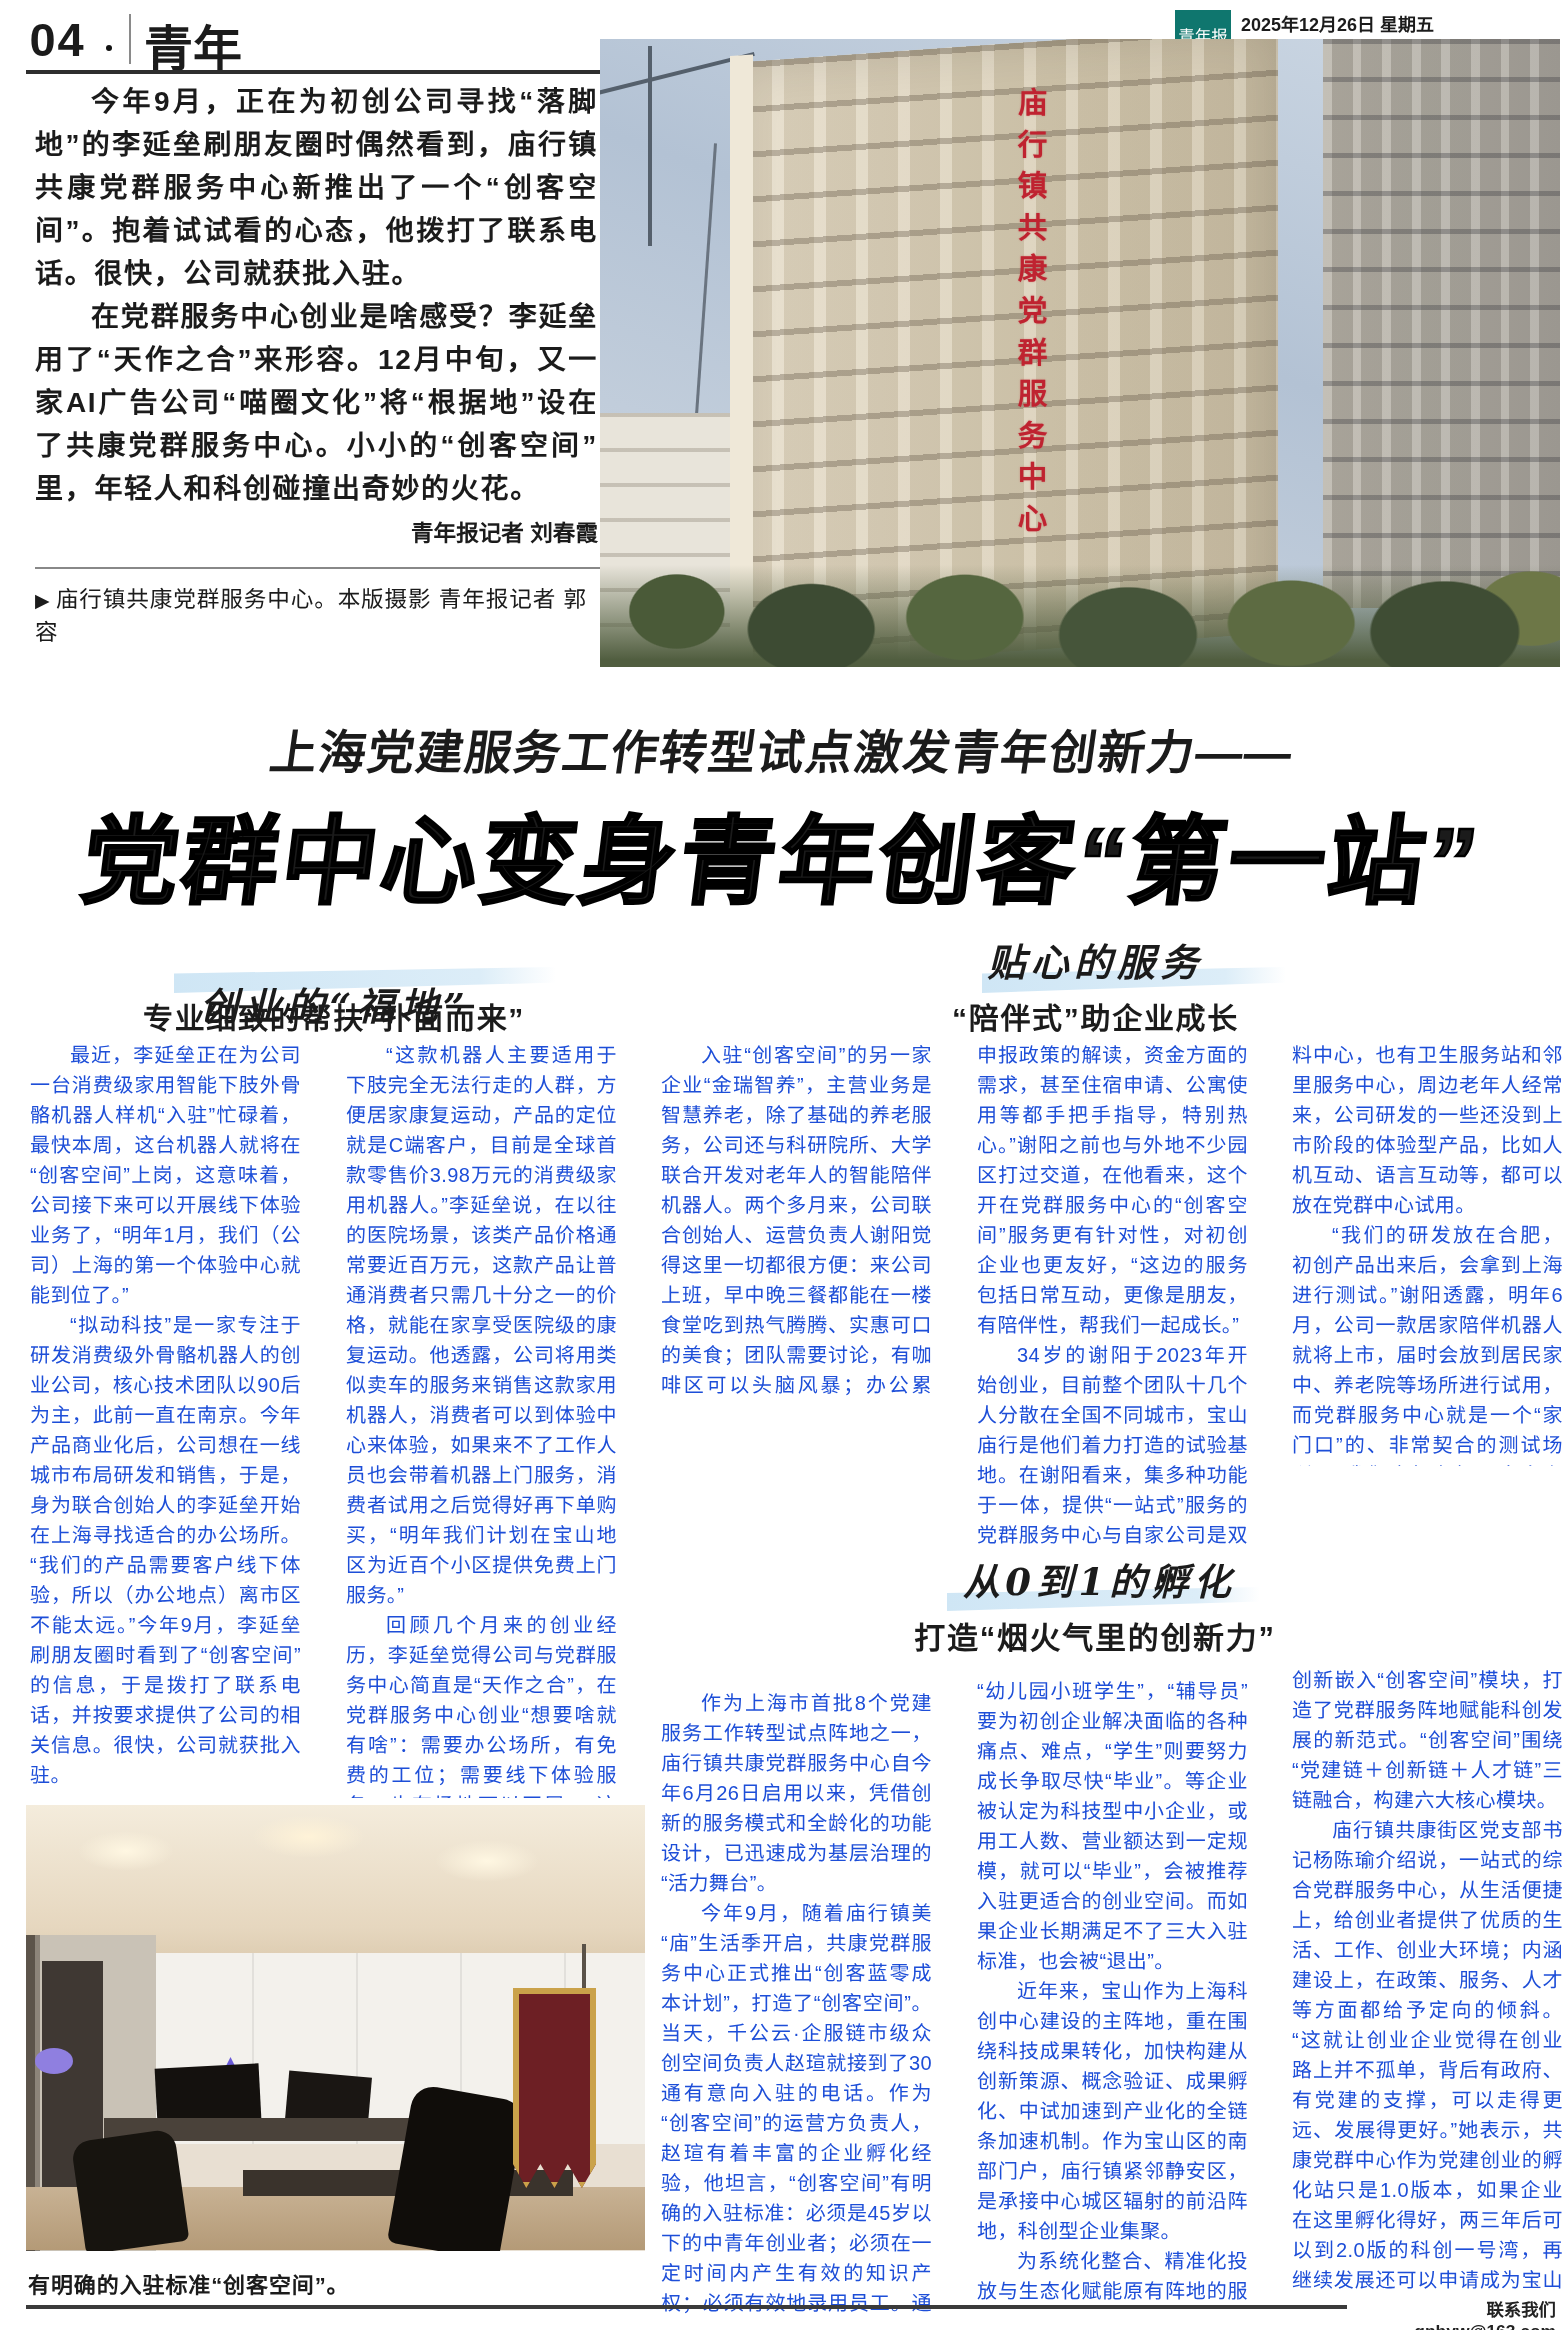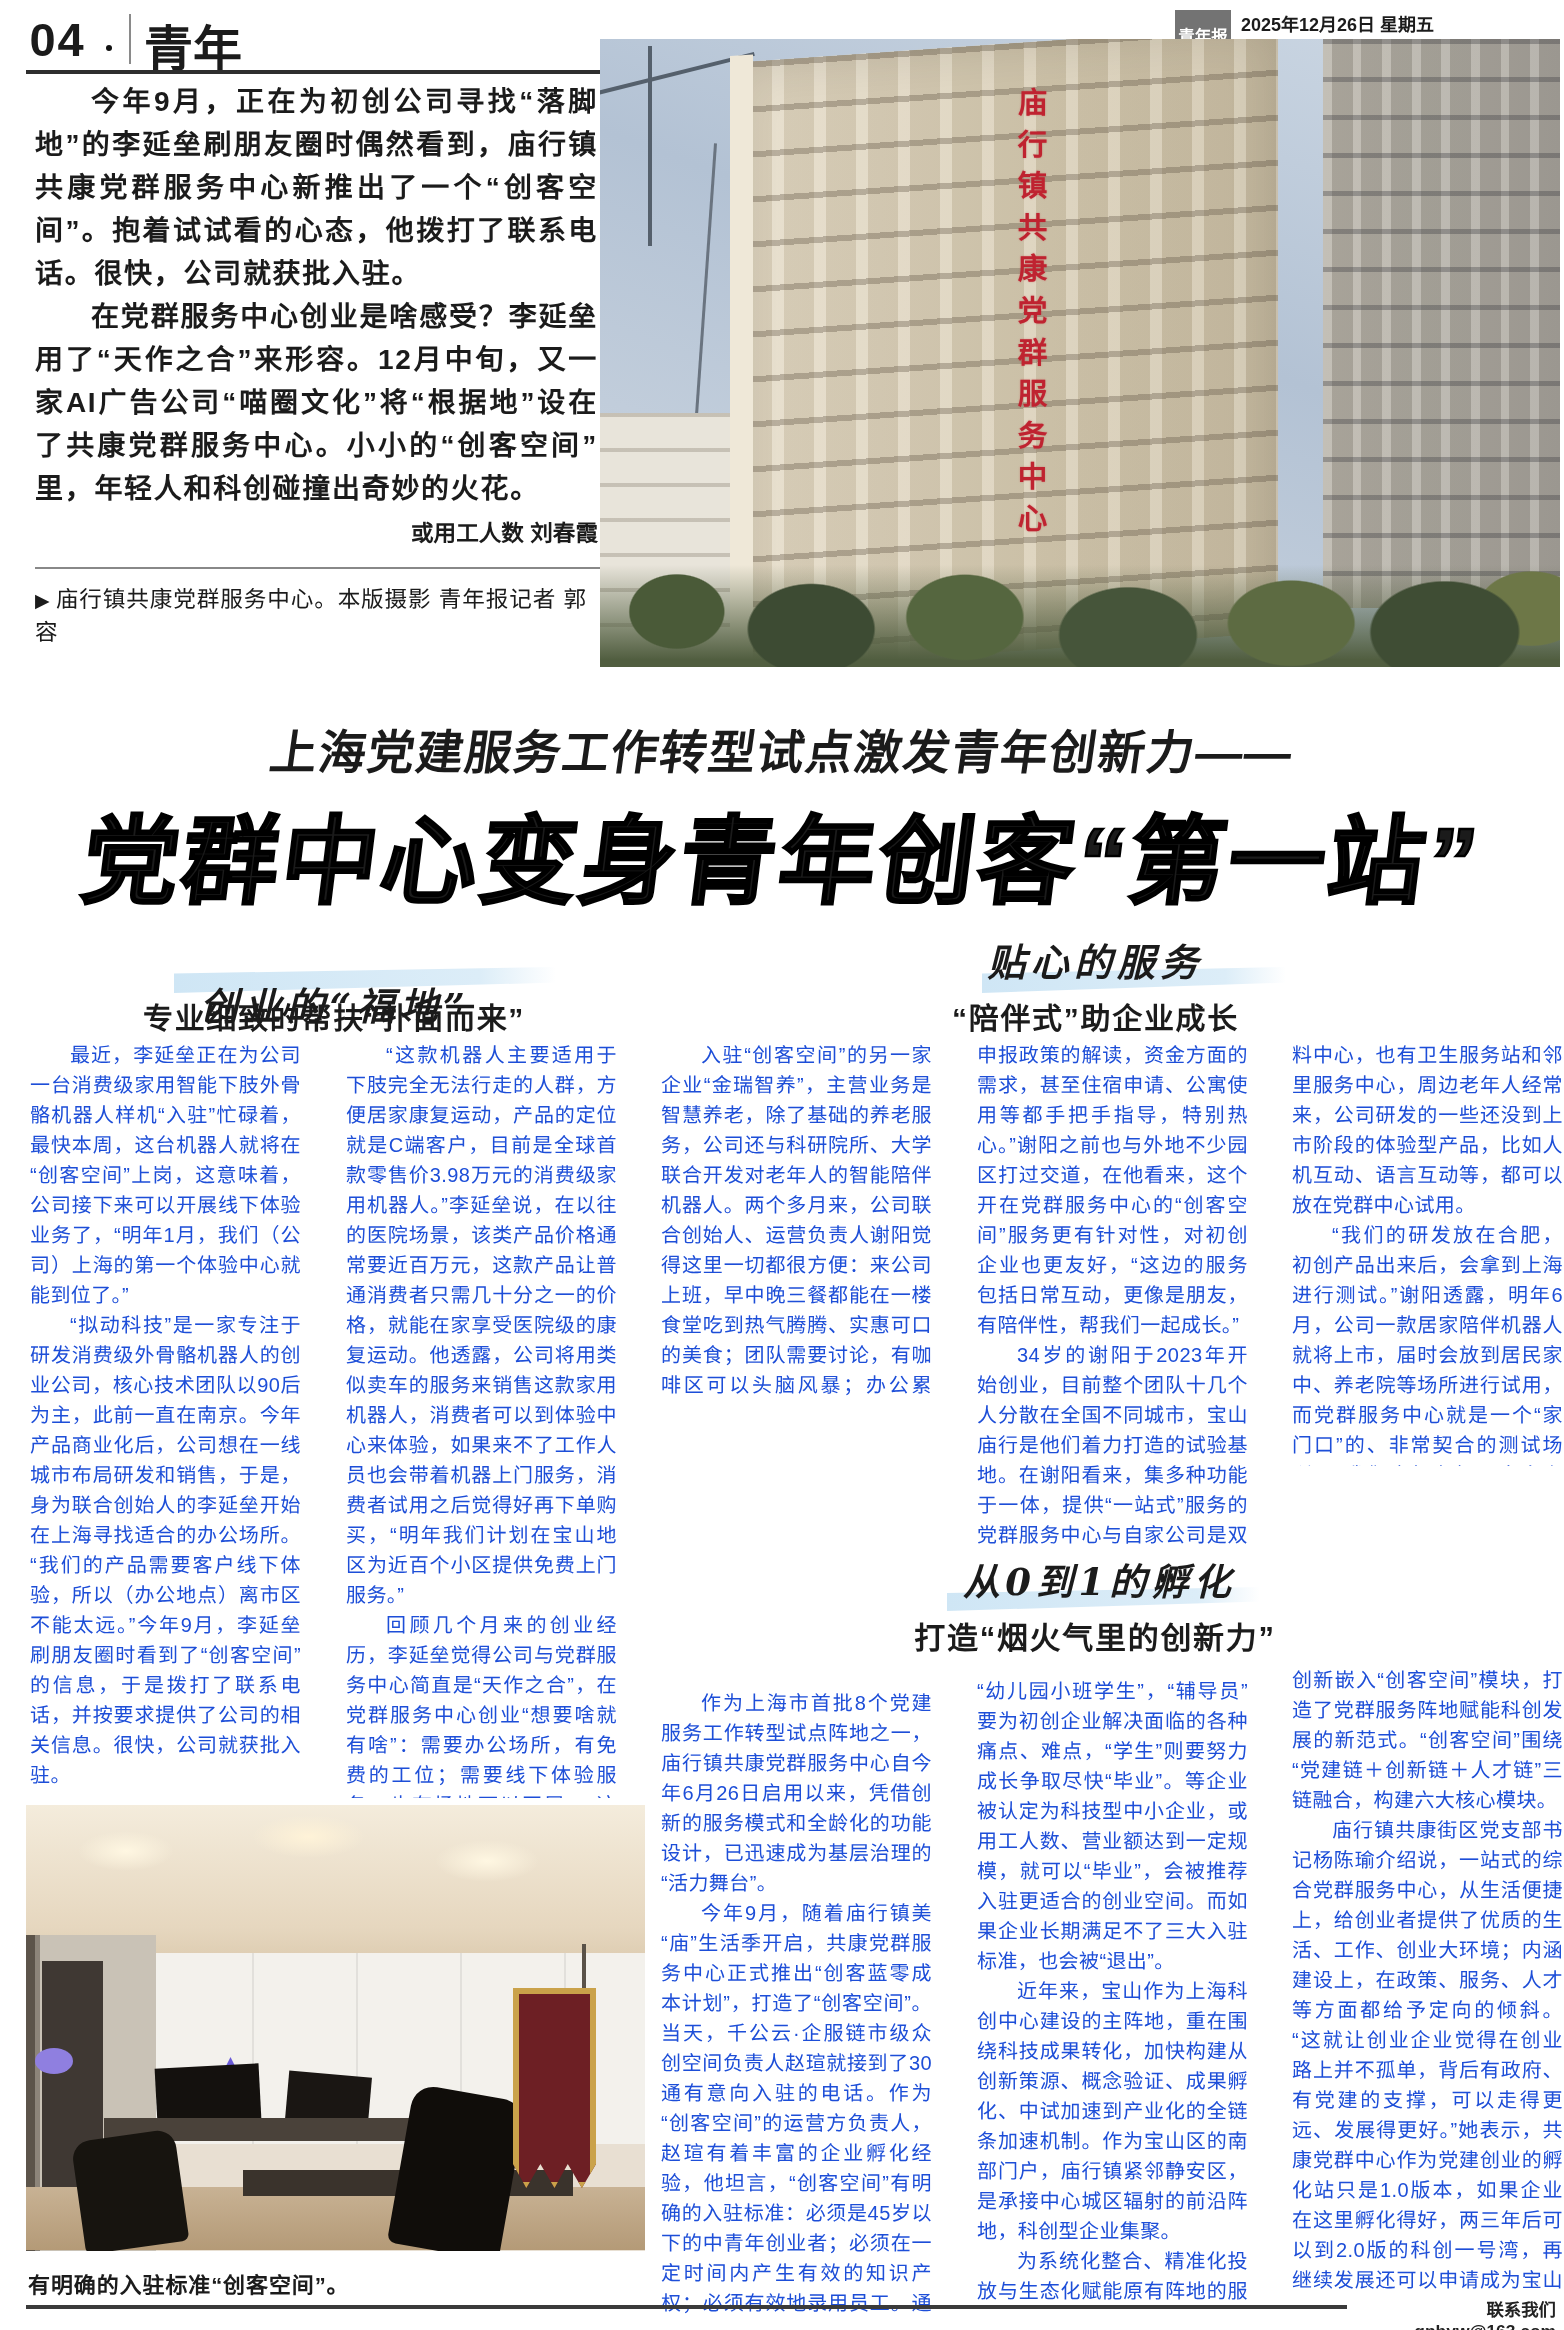--- a/index.html
+++ b/index.html
@@ -6,22 +6,22 @@
   #page{position:relative;width:1565px;height:2330px;background:#ffffff;overflow:hidden;
         font-family:"Liberation Sans","DejaVu Sans",sans-serif;color:#1b1b1b;}
   .abs{position:absolute;}
 
   
   #pageno{left:29.6px;top:12px;font-size:47px;font-weight:700;letter-spacing:1.7px;}
   #pagedot{left:106px;top:45px;width:6px;height:6px;background:#111;border-radius:50%;}
   #hdr-div{left:129px;top:14px;width:1.7px;height:50px;background:#8a8a8a;}
   #section-name{left:144px;top:8.7px;font-size:49px;font-weight:800;}
   #hdr-rule{left:26px;top:70px;width:574px;height:3.5px;background:#2e2e2e;}
-  #masthead-logo{left:1175px;top:10px;width:56px;height:54px;background:#737373;color:#fff;
-        display:flex;align-items:center;justify-content:center;font-size:16.5px;font-weight:700;
+  #masthead-logo{left:1175px;top:10px;width:56px;height:54px;background:#0f766e;color:#fff;
+        display:flex;align-items:center;justify-content:center;font-size:16.5px;font-weight:400;
         line-height:17.4px;text-align:center;padding:1.7px;box-sizing:border-box;}
   #date-line{left:1241px;top:10.4px;font-size:18px;font-weight:700;}
   #editors-line{left:1241px;top:37px;font-size:16.5px;font-weight:700;}
 
   
   #lead-text{left:35px;top:80px;width:563px;font-size:28px;line-height:43px;font-weight:600;
         text-align:justify;letter-spacing:1.7px;}
   #lead-text p{margin:0;text-indent:2em;}
   #lead-byline{left:35px;top:515px;width:563px;text-align:right;font-size:22.6px;font-weight:700;}
   #lead-rule{left:35px;top:567px;width:565px;height:1.7px;background:#888;}
@@ -134,21 +134,21 @@
   <div class="abs" id="section-name">青年</div>
   <div class="abs" id="hdr-rule"></div>
   <div class="abs" id="masthead-logo">青年报</div>
   <div class="abs" id="date-line">2025年12月26日 星期五</div>
   <div class="abs" id="editors-line">责任编辑 马鈜  美术编辑 林婕</div>
 
   <div class="abs" id="lead-text">
     <p>今年9月，正在为初创公司寻找“落脚地”的李延垒刷朋友圈时偶然看到，庙行镇共康党群服务中心新推出了一个“创客空间”。抱着试试看的心态，他拨打了联系电话。很快，公司就获批入驻。</p>
     <p>在党群服务中心创业是啥感受？李延垒用了“天作之合”来形容。12月中旬，又一家AI广告公司“喵圈文化”将“根据地”设在了共康党群服务中心。小小的“创客空间”里，年轻人和科创碰撞出奇妙的火花。</p>
   </div>
-  <div class="abs" id="lead-byline">或用工人数 刘春霞</div>
+  <div class="abs" id="lead-byline">青年报记者 刘春霞</div>
   <div class="abs" id="lead-rule"></div>
   <div class="abs" id="lead-caption">
     <span class="mark">▶</span><span>庙行镇共康党群服务中心。本版摄影 青年报记者 郭容</span>
   </div>
 
   <div class="abs" id="photo-building">
     <div class="abs crane-mast"></div>
     <div class="abs crane-jib"></div>
     <div class="abs pole2"></div>
     <div class="abs bld-left-small"></div>

